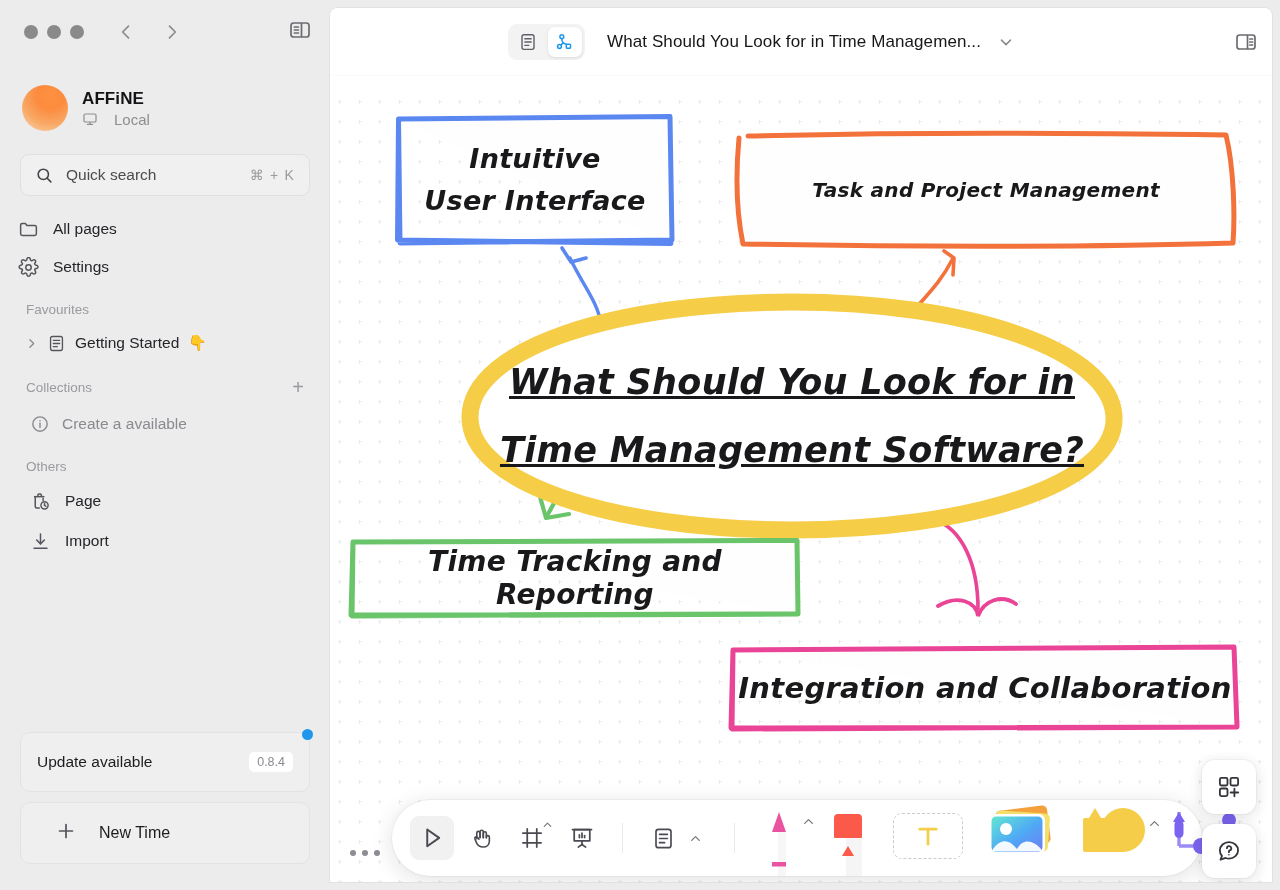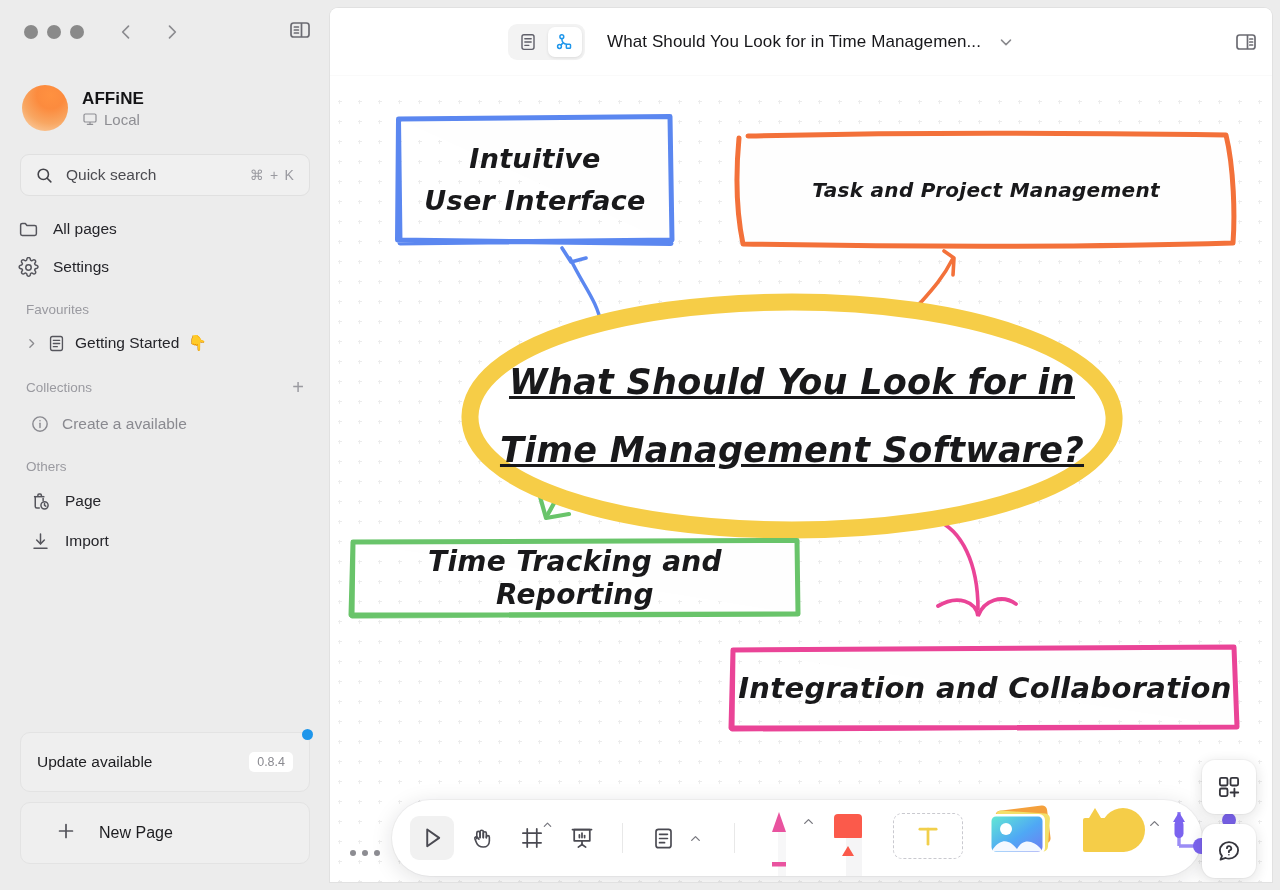--- a/index.html
+++ b/index.html
@@ -43,21 +43,21 @@
     padding: 14px 22px 4px 22px;
     height: 78px;
   }
   .ws-avatar {
     width: 46px; height: 46px; border-radius: 50%;
     background: radial-gradient(circle at 62% 22%, #ff9140 0%, #fc8b3e 30%, #f8a763 62%, #fbd9b5 100%);
     flex: none;
   }
   .ws-meta { display: flex; flex-direction: column; gap: 2px; }
   .ws-name { font-size: 17px; font-weight: 700; color: #141416; letter-spacing: .1px; }
-  .ws-sub { font-size: 15px; color: #8e8e93; display: flex; gap: 6px; }
+  .ws-sub { font-size: 15px; color: #8e8e93; display: flex; gap: 16px; }
 
   .qsearch {
     margin: 12px 20px 0 20px;
     height: 42px;
     border: 1px solid #e0e0e0;
     border-radius: 9px;
     background: #f0f0f0;
     display: flex; align-items: center;
     padding: 0 14px;
     gap: 12px;
@@ -381,21 +381,21 @@
       <span class="version-pill">0.8.4</span>
     </div>
 
     <div class="newpage">
       <span class="pl">
         <svg width="22" height="22" viewBox="0 0 24 24" fill="none" stroke="currentColor" stroke-width="1.9" stroke-linecap="round">
             <line x1="12" y1="5" x2="12" y2="19"></line>
             <line x1="5" y1="12" x2="19" y2="12"></line>
           </svg>
       </span>
-      <span>New Page</span>
+      <span>New Time</span>
     </div>
   </aside>
 
   <section id="editor">
 
     <div class="ed-header">
       <div class="mode-switch">
         <span class="mode-btn">
           <svg width="20" height="20" viewBox="0 0 24 24" fill="none" stroke="currentColor" stroke-width="1.7">
               <rect x="4.8" y="3.2" width="14.4" height="17.6" rx="2.4"></rect>

